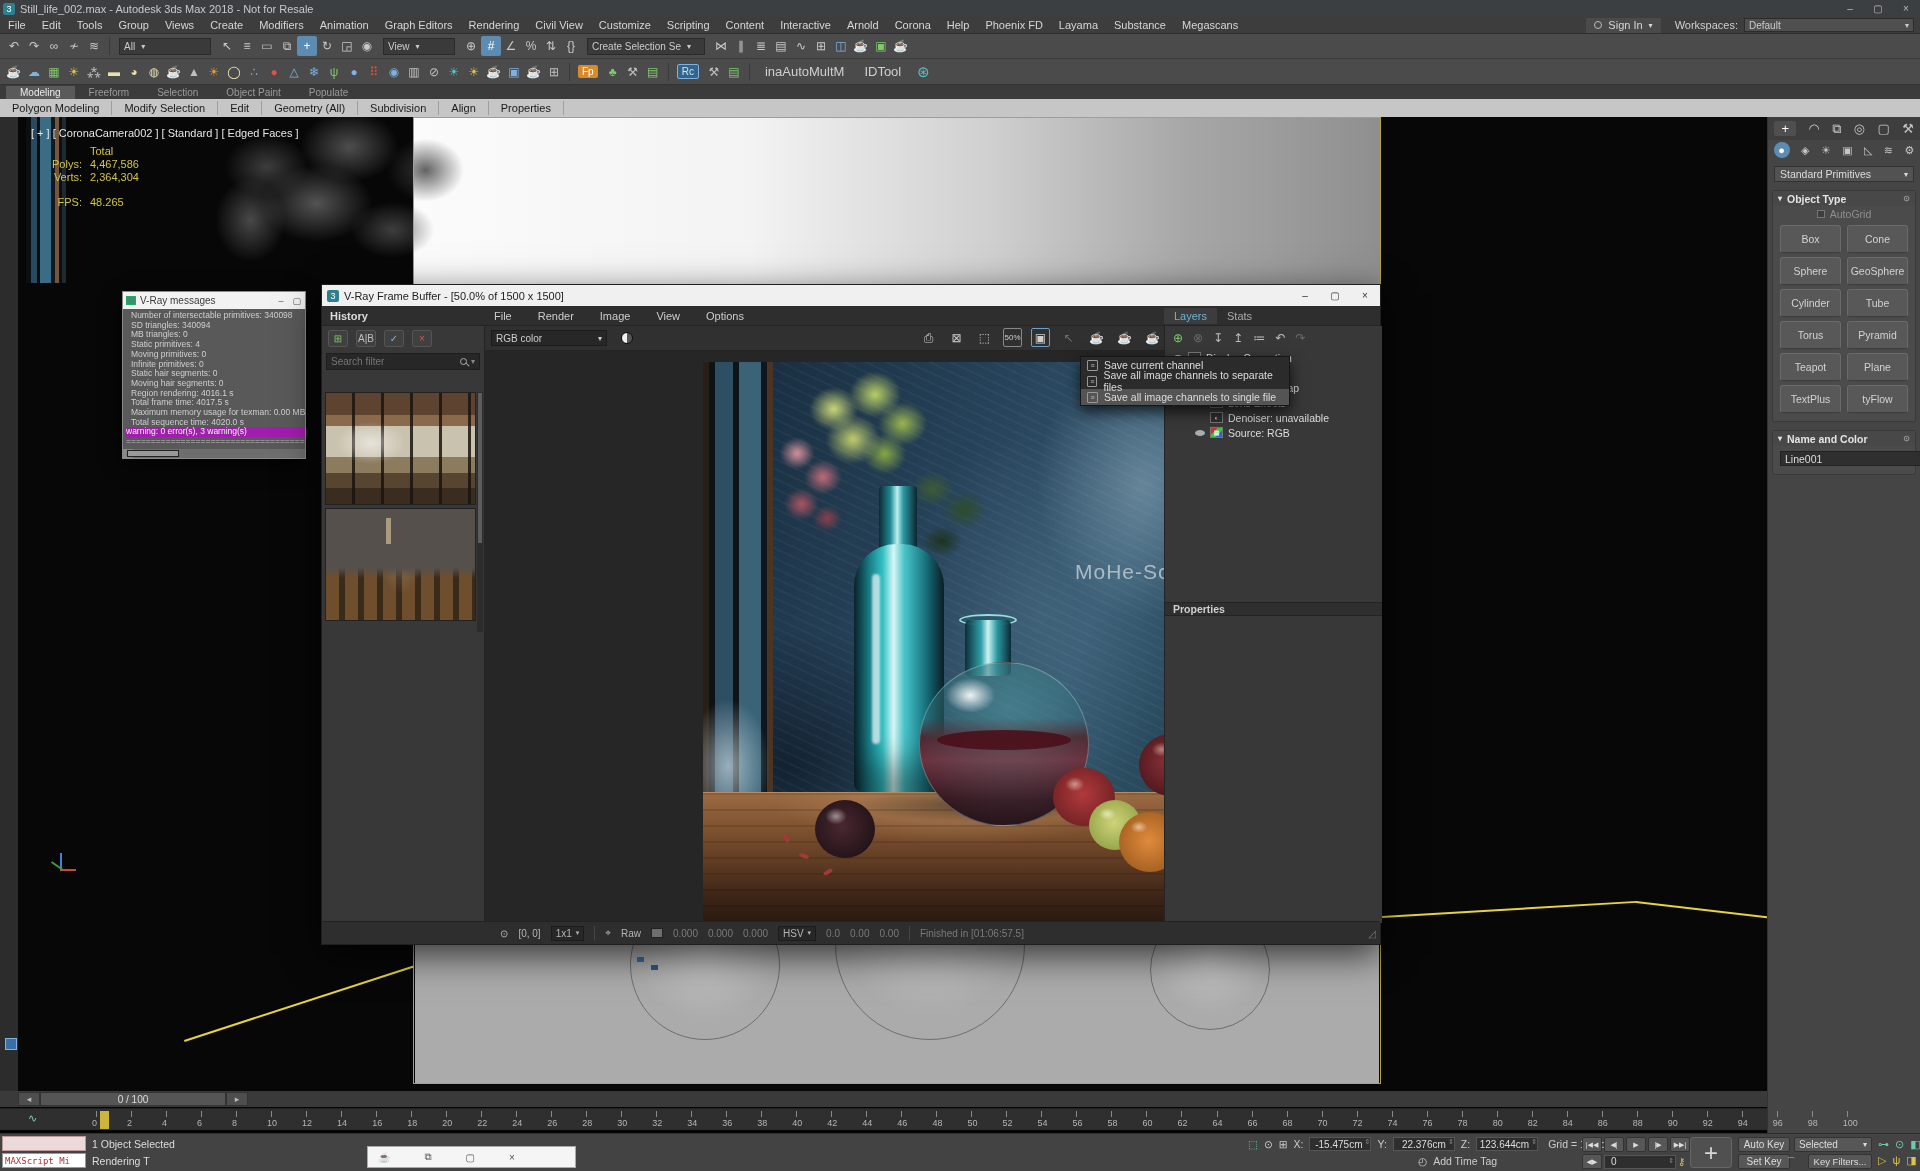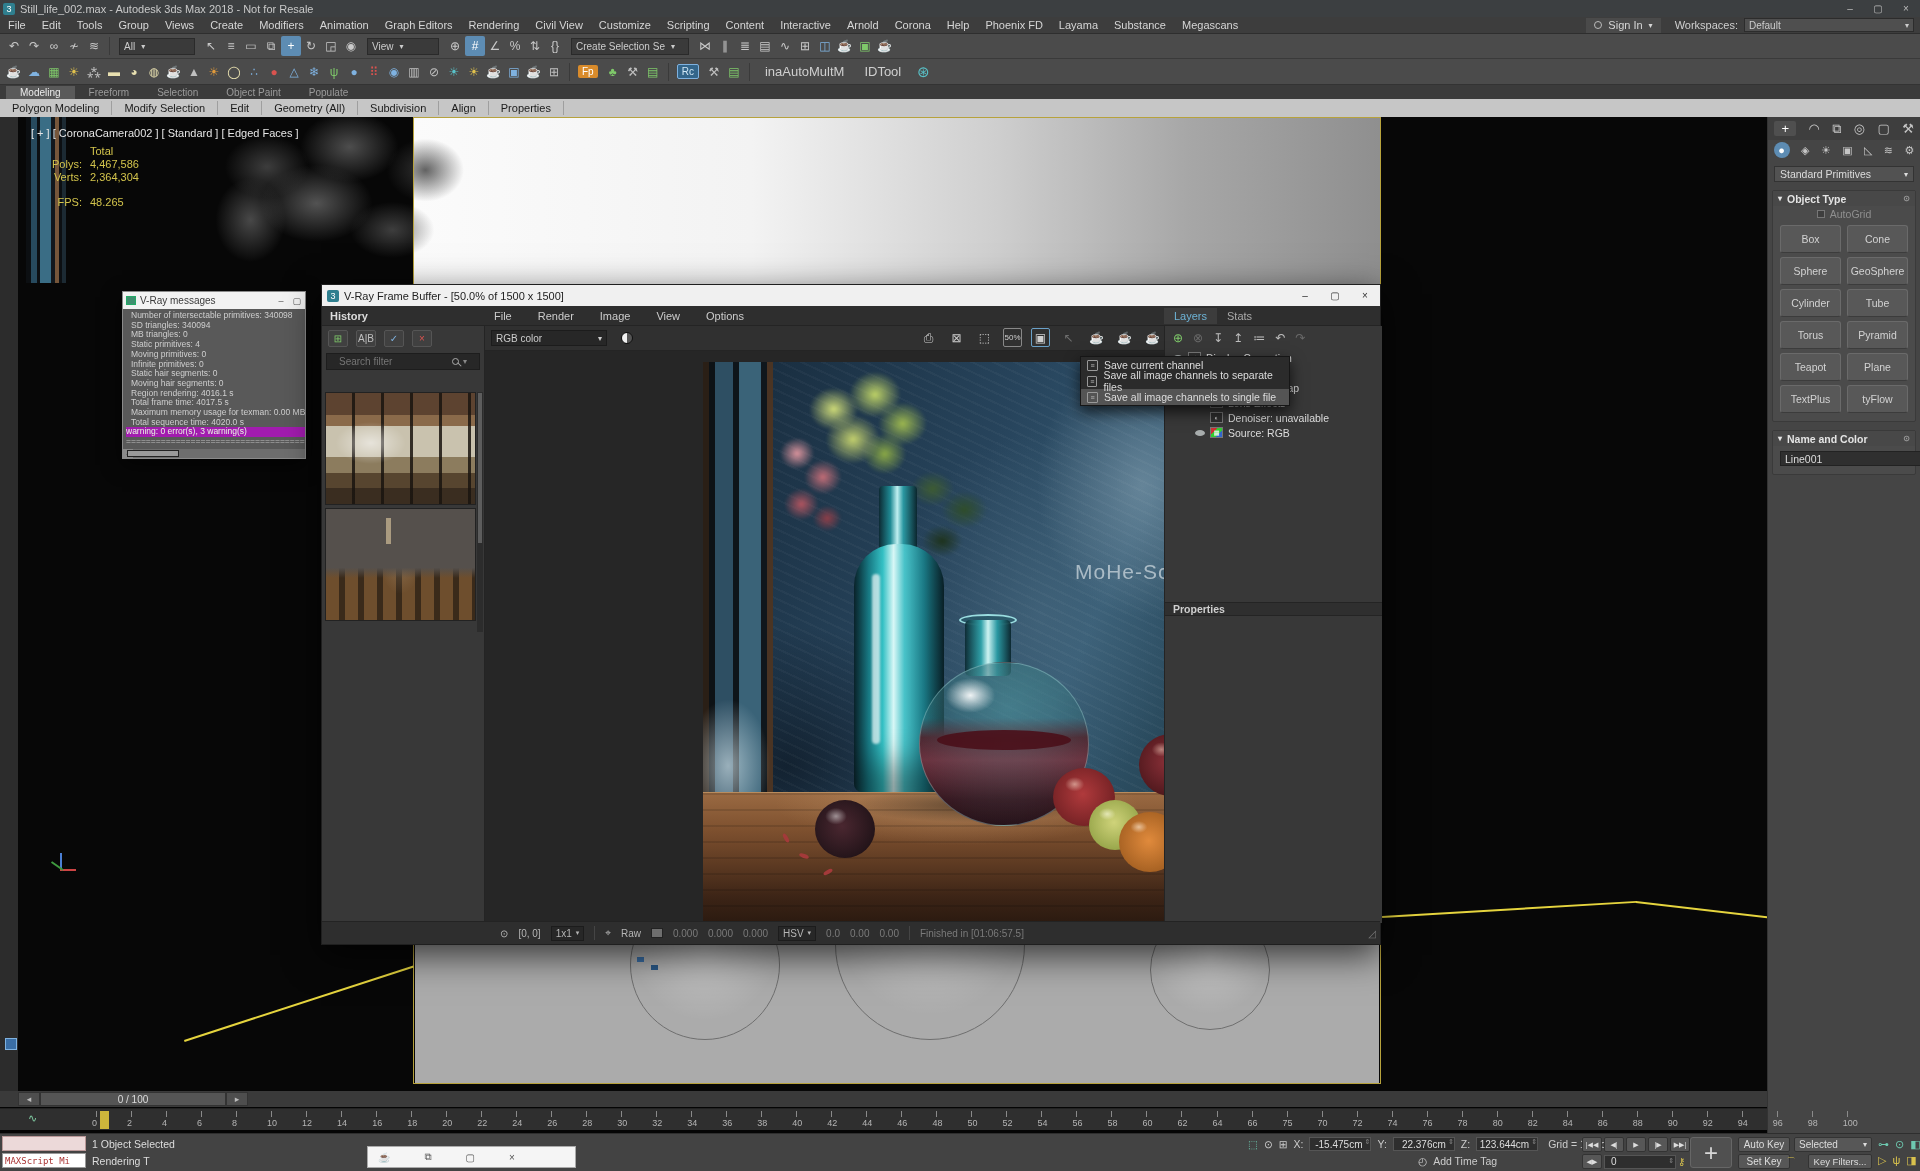--- a/index.html
+++ b/index.html
@@ -100,21 +100,21 @@
   .vfb-history-head { width:163px; padding-left:8px; font-weight:bold; color:#ddd; }
   .vfb-menus { display:flex; gap:8px; color:#ccc; }
   .vfb-menus span { padding:0 9px; }
   .vfb-tabs { position:absolute; left:842px; top:0; height:20px; display:flex; align-items:center; font-size:11px; }
   .vfb-tabs .vtab { padding:2px 10px; color:#aaa; }
   .vfb-tabs .vtab.active { color:#6db3d6; background:#3c3c3c; }
 
   .vfb-history { position:absolute; left:0; top:41px; width:163px; height:597px; background:#383838; border-right:1px solid #242424; }
   .vh-tools { display:flex; gap:8px; padding:4px 6px; }
   .vh-ico { width:20px; height:17px; border:1px solid #555; border-radius:2px; display:flex; align-items:center; justify-content:center; font-size:10px; background:#404040; }
-  .vh-search { display:flex; align-items:center; background:#272727; border:1px solid #1d1d1d; margin:2px 4px; height:17px; padding:0 12px; gap:4px; }
+  .vh-search { display:flex; align-items:center; background:#272727; border:1px solid #1d1d1d; margin:2px 4px; height:17px; padding:0 4px; gap:4px; }
   .vh-search input { flex:1; background:transparent; border:none; outline:none; color:#999; font-size:10px; width:100px; font-family:"Liberation Sans",sans-serif; }
   .search-glyph { width:7px; height:7px; border:1px solid #aaa; border-radius:50%; position:relative; }
   .search-glyph::after { content:''; position:absolute; width:5px; height:1px; background:#aaa; right:-4px; bottom:-1px; transform:rotate(45deg); }
   .thumb { position:absolute; left:3px; width:151px; height:113px; border:1px solid #222; }
   .thumb1 { top:66px;
     background:
       radial-gradient(50px 30px at 30% 45%, rgba(255,255,255,.55), transparent 70%),
       repeating-linear-gradient(90deg, transparent 0 26px, rgba(25,20,15,.85) 26px 29px),
       linear-gradient(180deg,#5d4330 0 20%,#8a6a4a 20% 30%,#c9c2ae 30% 58%,#8c7c5e 58% 72%,#57452f 72% 86%,#3a2d20 86% 100%); }
   .thumb2 { top:182px;
@@ -340,21 +340,21 @@
 <div class="toolbar tb1">
   <div style="display:flex">
 
   <span class="icon">↶</span>
       <span class="icon">↷</span>
       <span class="icon">∞</span>
       <span class="icon">≁</span>
       <span class="icon">≋</span>
     </div>
   <div class="tb-sep"></div>
-  <div class="tb-drop" style="width:76px">
+  <div class="tb-drop" style="width:92px">
     <span>All</span>
       <span style="font-size:8px">▾</span>
   </div>
   <div style="display:flex">
 
   <span class="icon">↖</span>
       <span class="icon">≡</span>
       <span class="icon">▭</span>
       <span class="icon">⧉</span>
       <span class="icon active">+</span>
@@ -903,21 +903,21 @@
       <div class="tick">
         <span>62</span>
       </div>
       <div class="tick">
         <span>64</span>
       </div>
       <div class="tick">
         <span>66</span>
       </div>
       <div class="tick">
-        <span>75</span>
+        <span>68</span>
       </div>
       <div class="tick">
         <span>70</span>
       </div>
       <div class="tick">
         <span>72</span>
       </div>
       <div class="tick">
         <span>74</span>
       </div>

